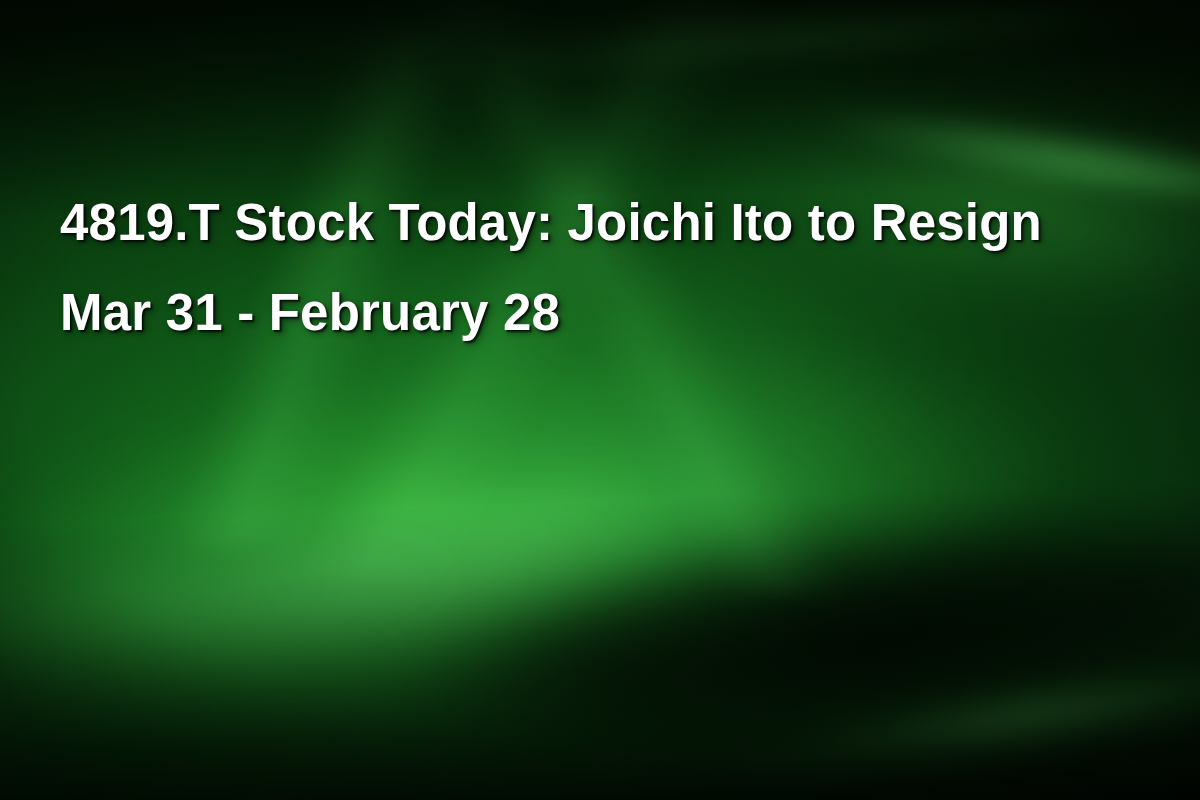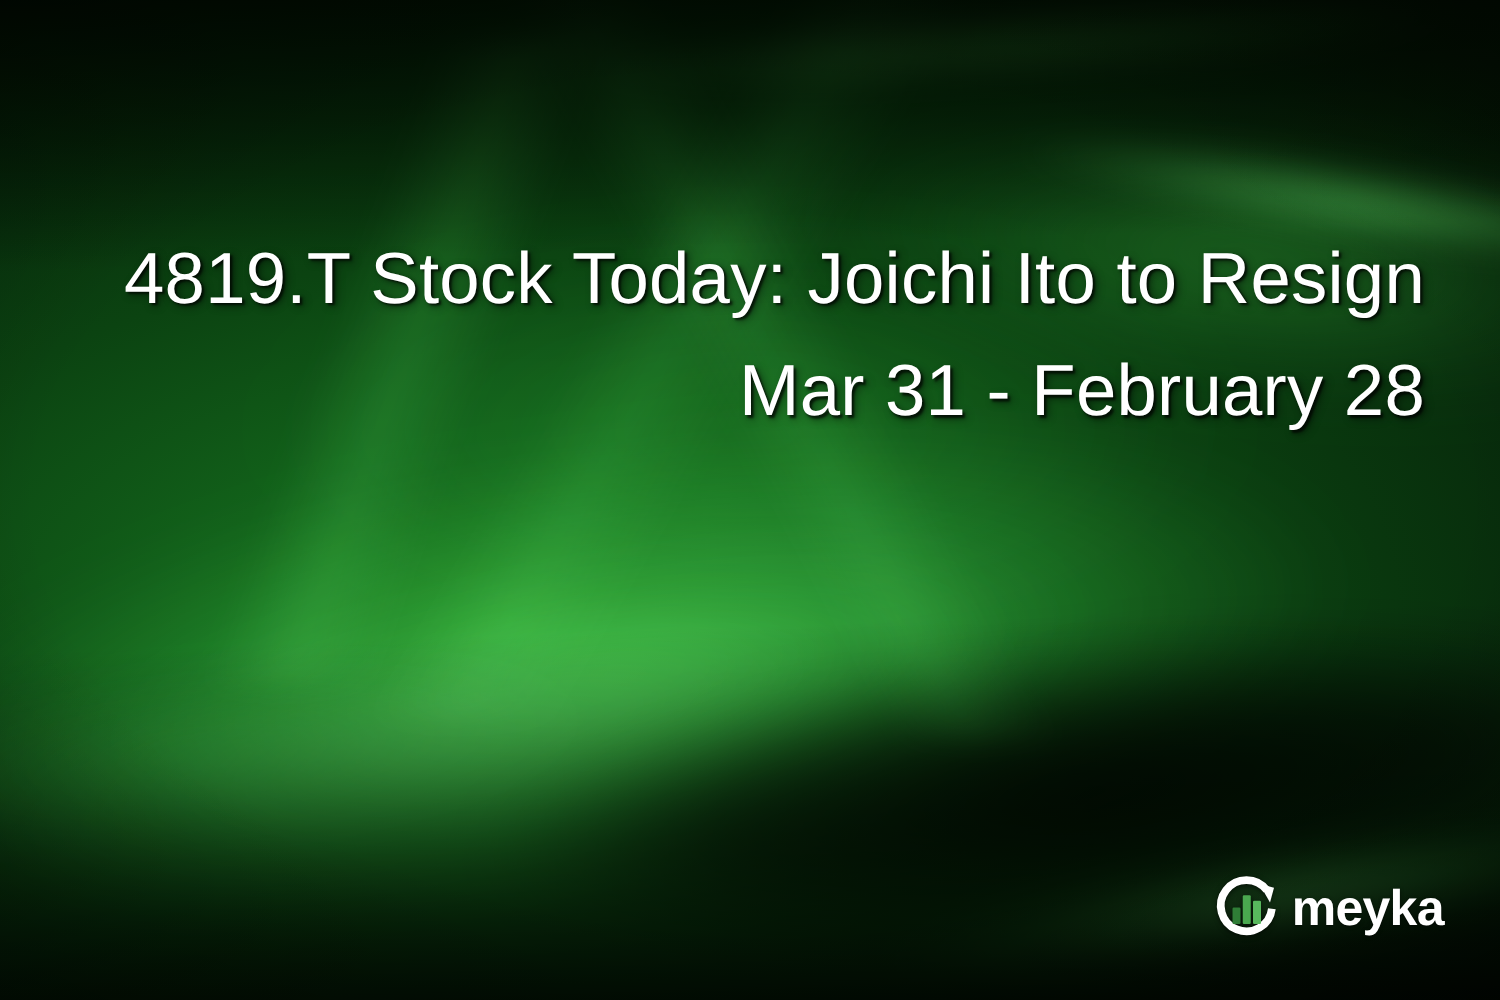--- a/index.html
+++ b/index.html
@@ -141,25 +141,25 @@
     position:absolute;
     left:0; right:0;
     top:178px;
     display:flex;
     justify-content:center;
     z-index:5;
   }
   .headline{
     width:1080px;
     margin:0;
-    text-align:right;
+    text-align:left;
     color:#fff;
-    font-size:58px;
+    font-size:51px;
     line-height:90px;
-    font-weight:400;
+    font-weight:700;
     letter-spacing:.2px;
     text-shadow:2px 2px 2px rgba(0,0,0,.72), 3px 3px 7px rgba(0,0,0,.45);
     white-space:pre-line;
   }
 
   
   .brand{
     position:absolute;
     right:45px;
     bottom:45px;
@@ -200,27 +200,14 @@
   <div class="wave w8"></div>
   <div class="wave w9"></div>
   <div class="wave w10"></div>
   <div class="bg-topdark"></div>
   <div class="bg-vignette"></div>
 
   <div class="headline-wrap">
     <h1 class="headline">4819.T Stock Today: Joichi Ito to Resign Mar 31 - February 28</h1>
   </div>
 
-  <div class="brand">
-    <svg class="brand-mark" viewBox="0 0 56 56" aria-hidden="true">
-
-      <path d="M44.5 13.2 A20.5 20.5 0 1 0 48.5 28" fill="none" stroke="#ffffff" stroke-width="6.2" stroke-linecap="butt"></path>
-
-      <path d="M38.4 8.0 L50.2 11.2 L47.0 23.0 Z" fill="#ffffff"></path>
-
-      <rect x="17.0" y="27.0" width="6.4" height="13.2" rx="1" fill="#2f7d36"></rect>
-      <rect x="25.2" y="17.2" width="6.4" height="23.0" rx="1" fill="#4aa84f"></rect>
-      <rect x="33.4" y="21.6" width="6.4" height="18.6" rx="1" fill="#58b85d"></rect>
-    </svg>
-    <span class="brand-name">meyka</span>
-  </div>
 
 </div>
 
 </body></html>

